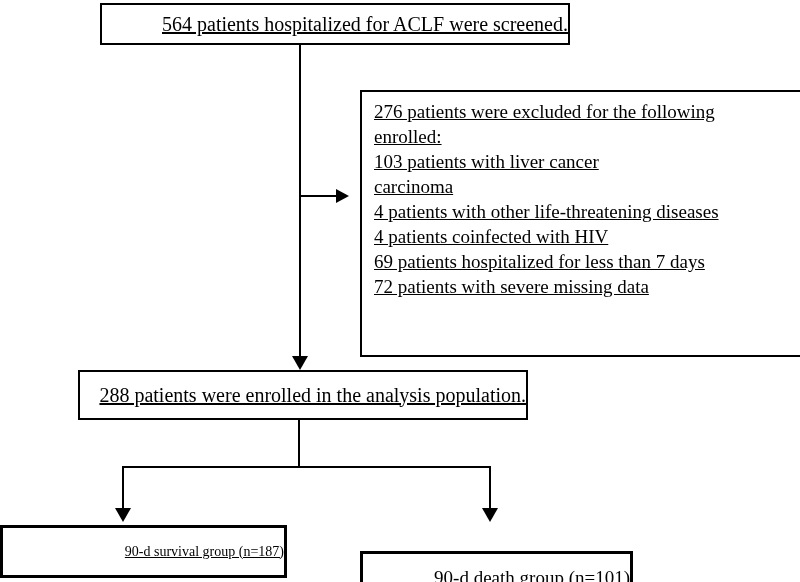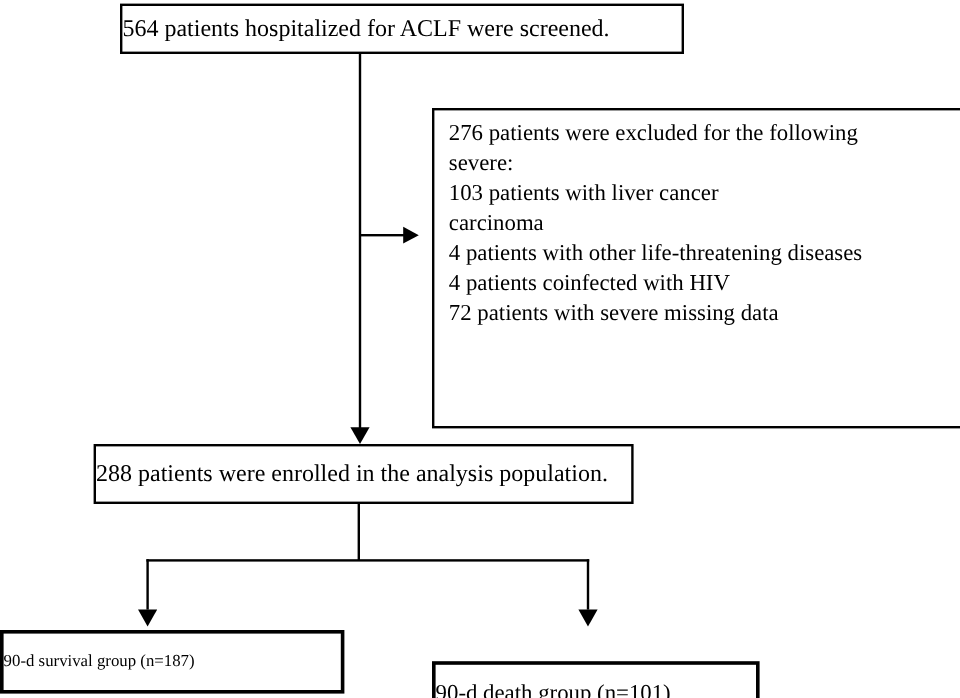--- a/index.html
+++ b/index.html
@@ -16,22 +16,23 @@
     color: #000000;
     overflow: hidden;
   }
   .box {
     position: absolute;
     background: #ffffff;
     border: 2px solid #000000;
     box-sizing: border-box;
     display: flex;
     align-items: center;
-    justify-content: flex-start;
+    justify-content: flex-end;
     text-align: center;
+    text-decoration: underline;
   }
   .box-screened {
     left: 100px; top: 3px; width: 470px; height: 42px;
     font-size: 20px;
   }
   .box-excluded {
     left: 360px; top: 78px; width: 449px; height: 267px;
     display: block;
     padding: 7px 12px;
     text-align: left;
@@ -96,25 +97,26 @@
   </div>
 
   <div class="line v-main"></div>
   <div class="arrowhead arrow-down ah-enrolled"></div>
 
   <div class="line h-to-excluded"></div>
   <div class="arrowhead arrow-right ah-excluded"></div>
 
   <div class="box box-excluded">
     <div class="excluded-line">276 patients were excluded for the following</div>
-    <div class="excluded-line">severe:</div>
+    <div class="excluded-line">enrolled:</div>
     <div class="excluded-line">103 patients with liver cancer</div>
     <div class="excluded-line">carcinoma</div>
     <div class="excluded-line">4 patients with other life-threatening diseases</div>
     <div class="excluded-line">4 patients coinfected with HIV</div>
+    <div class="excluded-line">69 patients hospitalized for less than 7 days</div>
     <div class="excluded-line">72 patients with severe missing data</div>
   </div>
 
   <div class="box box-enrolled">
     <span>288 patients were enrolled in the analysis population.</span>
   </div>
 
   <div class="line v-stub"></div>
   <div class="line h-branch"></div>
   <div class="line v-left-branch"></div>

